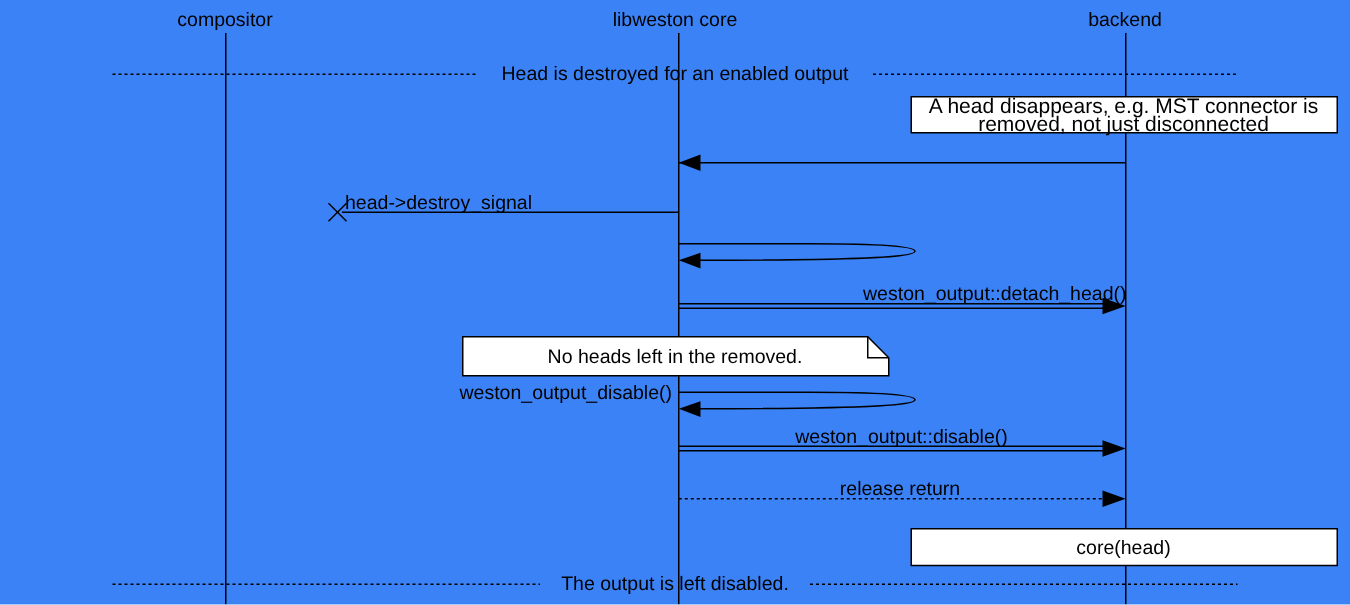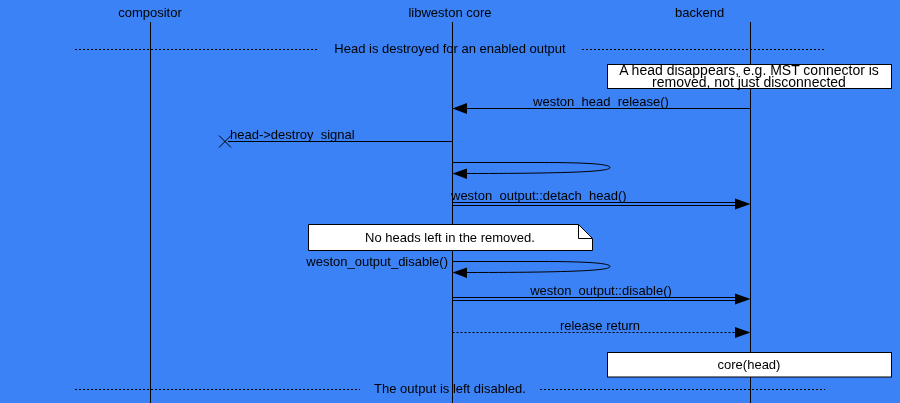--- a/index.html
+++ b/index.html
@@ -2,27 +2,27 @@
 <html><head>
 <meta charset="utf-8">
 <style>
   html,body{margin:0;padding:0;background:#fff;}
   .diagram{position:relative;width:900px;height:403px;background:#3b82f6;overflow:hidden;
            font-family:Liberation Sans, sans-serif;color:#000;}
   .diagram svg{position:absolute;left:0;top:0;}
   .lbl{position:absolute;font-size:13px;line-height:13px;white-space:nowrap;color:#000;}
   .actor0{left:75px;top:6px;width:150px;text-align:center;}
   .actor1{left:375px;top:6px;width:150px;text-align:center;}
-  .actor2{left:675px;top:6px;width:150px;text-align:left;}
+  .actor2{left:675px;top:6px;width:150px;text-align:center;}
   .div0{left:300px;top:42px;width:300px;text-align:center;}
   .div1{left:300px;top:382px;width:300px;text-align:center;}
   .m0{left:451px;top:95px;width:300px;text-align:center;}
   .m1{left:230px;top:128px;}
   .m2{left:148px;top:156px;width:300px;text-align:right;}
-  .m3{left:451px;top:189px;width:300px;text-align:left;}
+  .m3{left:451px;top:189px;width:300px;text-align:right;}
   .m4{left:148px;top:255px;width:300px;text-align:right;}
   .m5{left:451px;top:284px;width:300px;text-align:center;}
   .m6{left:450px;top:319px;width:300px;text-align:center;}
   .n0{left:607px;top:64px;width:284px;text-align:center;font-size:14px;line-height:12px;}
   .n1{left:308px;top:231px;width:284px;text-align:center;}
   .n2{left:607px;top:358px;width:284px;text-align:center;}
 </style>
 </head>
 <body>
 
@@ -94,21 +94,20 @@
     <rect x="607.5" y="352.5" width="284" height="24.5" fill="#fff" stroke="#000" stroke-width="1"></rect>
   </svg>
 
   <div class="lbl actor0">compositor</div>
   <div class="lbl actor1">libweston core</div>
   <div class="lbl actor2">backend</div>
 
   <div class="lbl div0">Head is destroyed for an enabled output</div>
   <div class="lbl div1">The output is left disabled.</div>
 
-  <div class="lbl m0">weston_head_release()</div>
   <div class="lbl m1">head-&gt;destroy_signal</div>
   <div class="lbl m3">weston_output::detach_head()</div>
   <div class="lbl m4">weston_output_disable()</div>
   <div class="lbl m5">weston_output::disable()</div>
   <div class="lbl m6">release return</div>
 
   <div class="lbl n0">
     <div>A head disappears, e.g. MST connector is</div>
     <div>removed, not just disconnected</div>
   </div>

